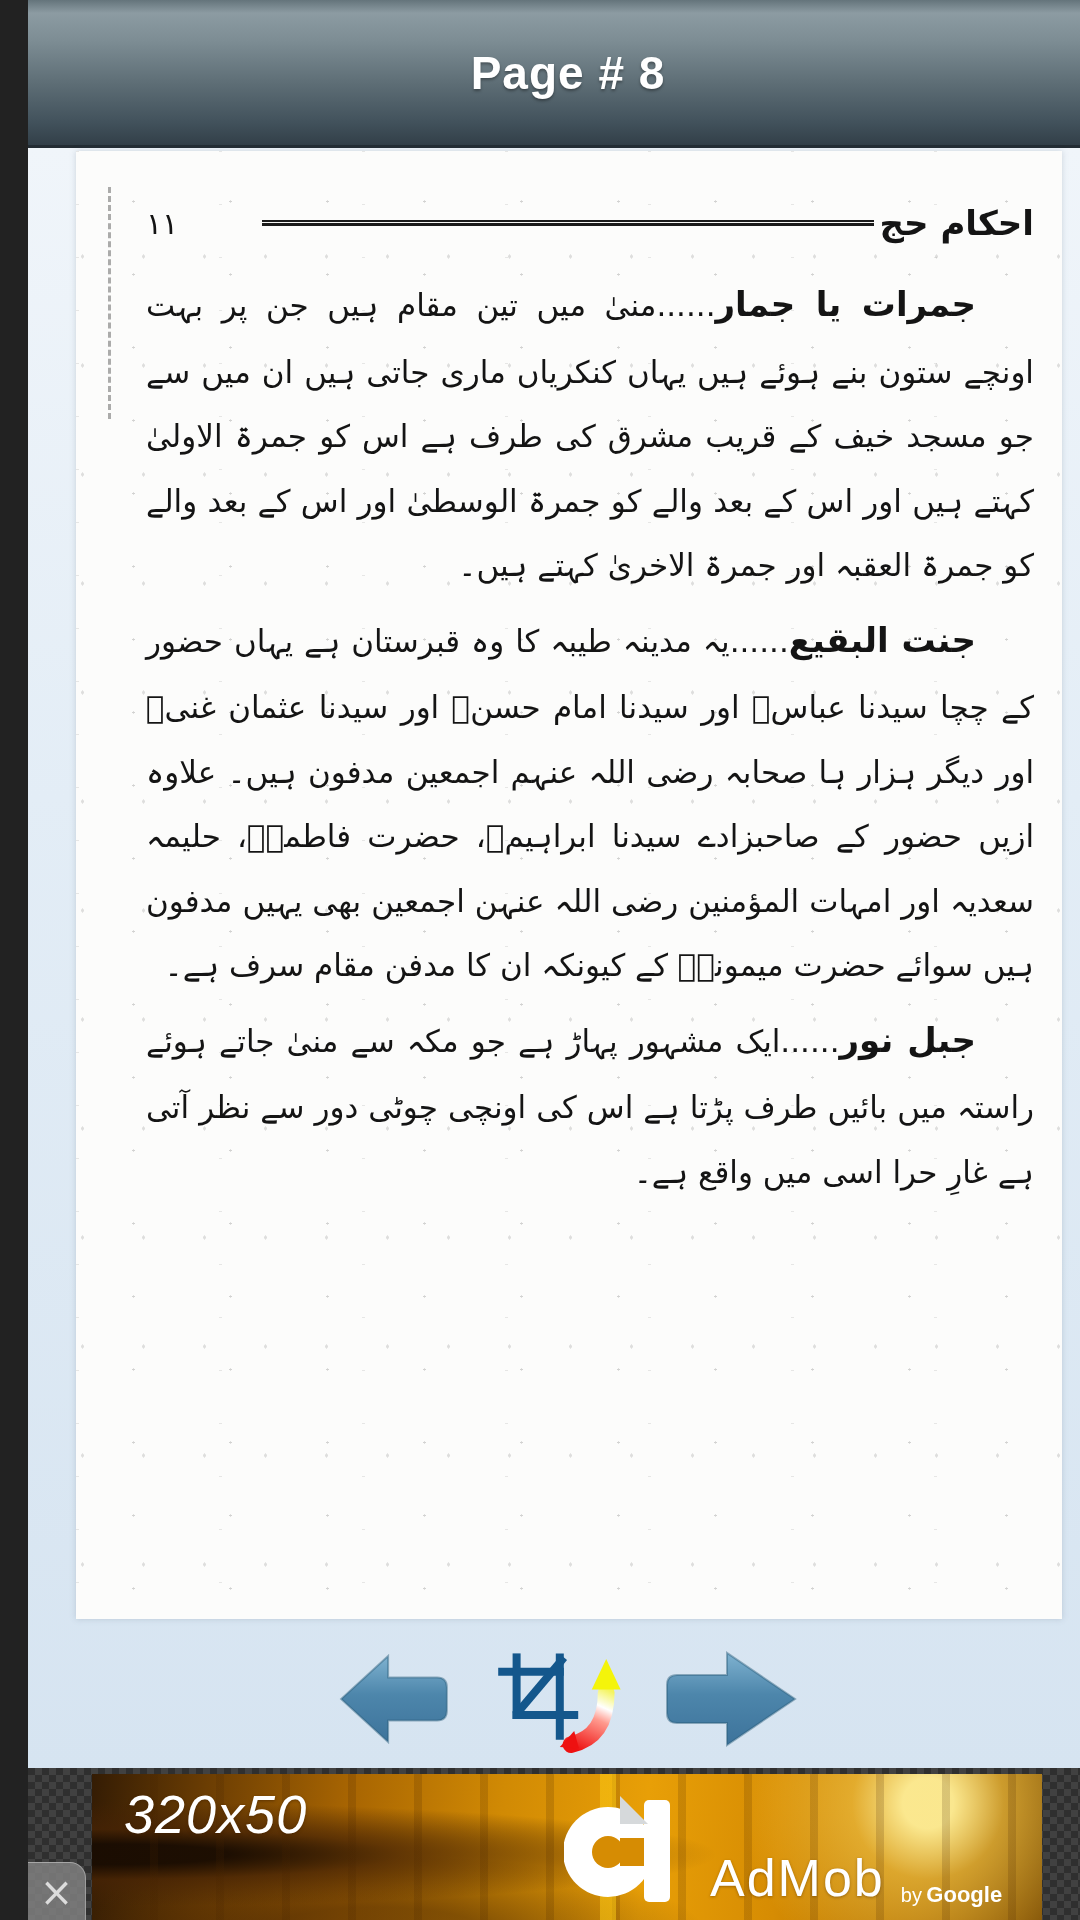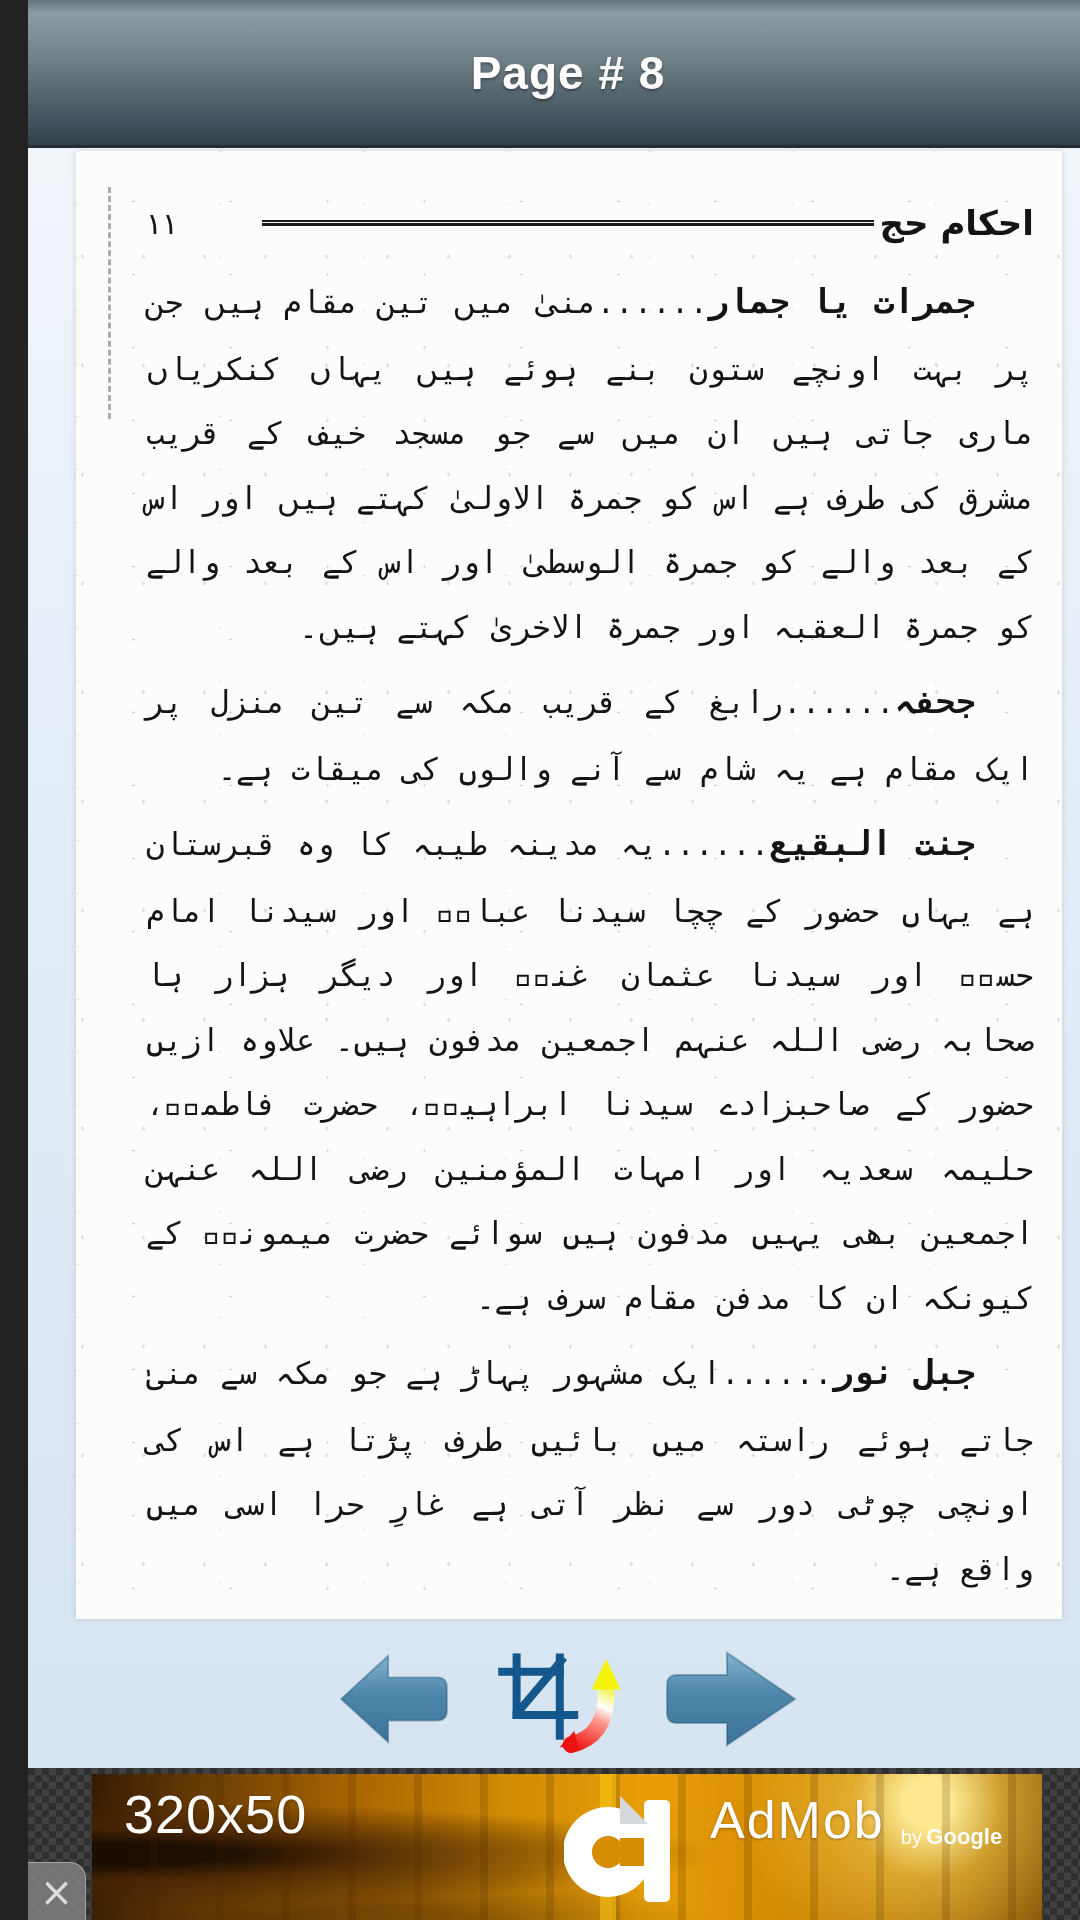--- a/index.html
+++ b/index.html
@@ -51,21 +51,21 @@
   .page-head .head-rule {
     flex:1; height:6px; margin:0 6px 0 0;
     background:linear-gradient(180deg,#1a1a1a 0 2px, #f6f6f4 2px 3px, #1a1a1a 3px 6px);
   }
   .page-head .corner-num {
     font-size:30px; font-weight:normal; margin:0 84px 0 0; letter-spacing:2px;
   }
 
   .page-body p {
     font-size:31px; line-height:2.08; text-align:justify;
-    text-indent:58px; margin-bottom:7px; font-weight:500;font-family:Liberation Mono, monospace;
+    text-indent:58px; margin-bottom:7px; font-weight:500;
   }
   .page-body p .term { font-weight:bold; font-size:34px; }
 
   .binding-marks {
     position:absolute; top:36px; left:32px; width:0; height:232px;
     border-left:3px dashed rgba(40,40,40,.55); opacity:.7;
   }
 
   
   .nav-row {
@@ -85,26 +85,26 @@
   .ad-banner {
     position:absolute; left:64px; top:6px; width:950px; height:146px; overflow:hidden;
     background-image:
       linear-gradient(90deg, transparent 0 508px, rgba(250,200,20,.55) 508px 524px, transparent 524px),
       repeating-linear-gradient(90deg, transparent 0 58px, rgba(70,35,0,.18) 58px 66px),
       radial-gradient(circle at 88% 20%, rgba(255,238,150,.95) 0 3%, rgba(255,210,80,.55) 9%, transparent 22%),
       radial-gradient(ellipse at 2% 55%, rgba(25,12,2,.95) 0 9%, rgba(70,35,5,.75) 22%, transparent 46%),
       radial-gradient(ellipse at 30% 110%, rgba(60,30,4,.5) 0 12%, transparent 35%),
       linear-gradient(95deg, #341c04 0%, #6b3d03 12%, #a86502 27%, #d18a04 43%, #e89f07 58%, #d68c03 72%, #a86a02 88%, #7a4b02 100%);
   }
-  .ad-text { position:absolute; left:32px; top:10px; color:#fff; }
+  .ad-text { position:absolute; left:32px; top:10px; color:#fff;font-style:italic; }
   .ad-text .line1, .ad-text .line2 {
     font-size:54px; line-height:60px; font-weight:400; letter-spacing:1px;
     text-shadow:0 1px 3px rgba(60,30,0,.5);
   }
-  .admob-lockup { position:absolute; left:472px; top:16px; display:flex; align-items:flex-start; }
+  .admob-lockup { position:absolute; left:472px; top:16px; display:flex; align-items:flex-end; }
   .admob-logo { width:112px; height:114px; }
   .admob-word {
     color:#fff; font-size:52px; font-weight:300; letter-spacing:2px;
     margin-left:34px; text-shadow:0 1px 3px rgba(60,30,0,.4);
   }
   .by-google { color:#fff; margin-left:16px; margin-top:34px; white-space:nowrap; }
   .by-google .by { font-size:20px; font-weight:400; }
   .by-google .google { font-size:22px; font-weight:bold; letter-spacing:0; }
 
   .ad-close {
@@ -131,21 +131,20 @@
       <div class="binding-marks"></div>
 
       <div class="page-head">
         <span class="head-title">احکام حج</span>
         <span class="head-rule"></span>
         <span class="corner-num">۱۱</span>
       </div>
 
       <div class="page-body">
         <p><span class="term">جمرات یا جمار</span><span>......منیٰ میں تین مقام ہیں جن پر بہت اونچے ستون بنے ہوئے ہیں یہاں کنکریاں ماری جاتی ہیں ان میں سے جو مسجد خیف کے قریب مشرق کی طرف ہے اس کو جمرۃ الاولیٰ کہتے ہیں اور اس کے بعد والے کو جمرۃ الوسطیٰ اور اس کے بعد والے کو جمرۃ العقبہ اور جمرۃ الاخریٰ کہتے ہیں۔</span></p>
-        <p><span class="term">جحفہ</span><span>......رابغ کے قریب مکہ سے تین منزل پر ایک مقام ہے یہ شام سے آنے والوں کی میقات ہے۔</span></p>
         <p><span class="term">جنت البقیع</span><span>......یہ مدینہ طیبہ کا وہ قبرستان ہے یہاں حضور کے چچا سیدنا عباسؓ اور سیدنا امام حسنؓ اور سیدنا عثمان غنیؓ اور دیگر ہزار ہا صحابہ رضی اللہ عنہم اجمعین مدفون ہیں۔ علاوہ ازیں حضور کے صاحبزادے سیدنا ابراہیمؓ، حضرت فاطمہؓ، حلیمہ سعدیہ اور امہات المؤمنین رضی اللہ عنہن اجمعین بھی یہیں مدفون ہیں سوائے حضرت میمونہؓ کے کیونکہ ان کا مدفن مقام سرف ہے۔</span></p>
         <p><span class="term">جبل نور</span><span>......ایک مشہور پہاڑ ہے جو مکہ سے منیٰ جاتے ہوئے راستہ میں بائیں طرف پڑتا ہے اس کی اونچی چوٹی دور سے نظر آتی ہے غارِ حرا اسی میں واقع ہے۔</span></p>
 
       </div>
     </div>
 
     <div class="nav-row">
 
       <button class="nav-btn">
         <span>

